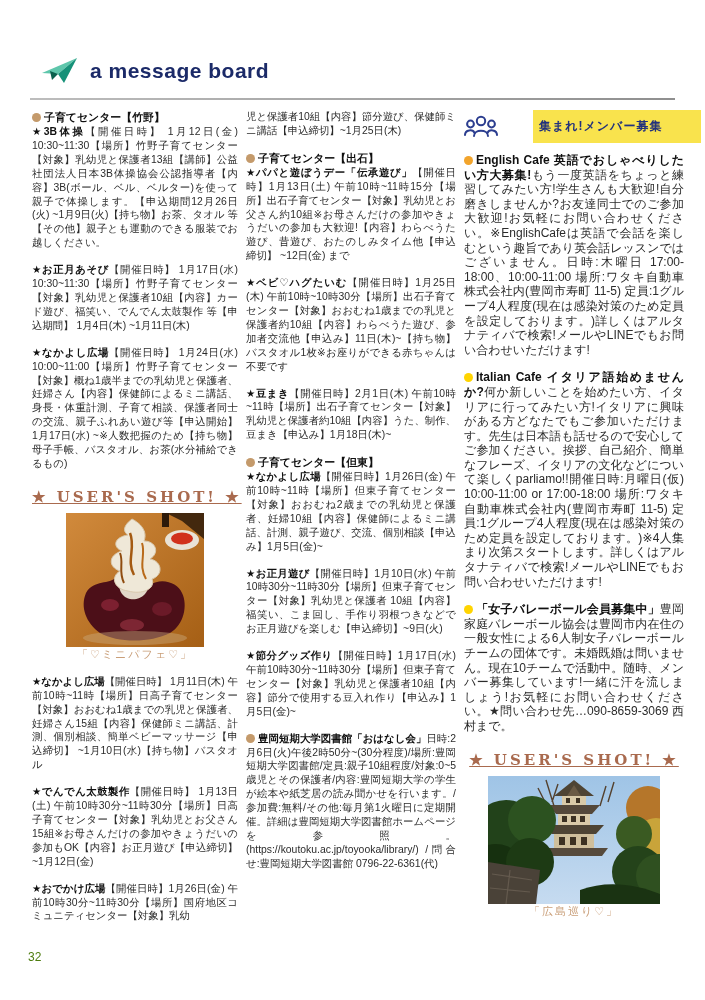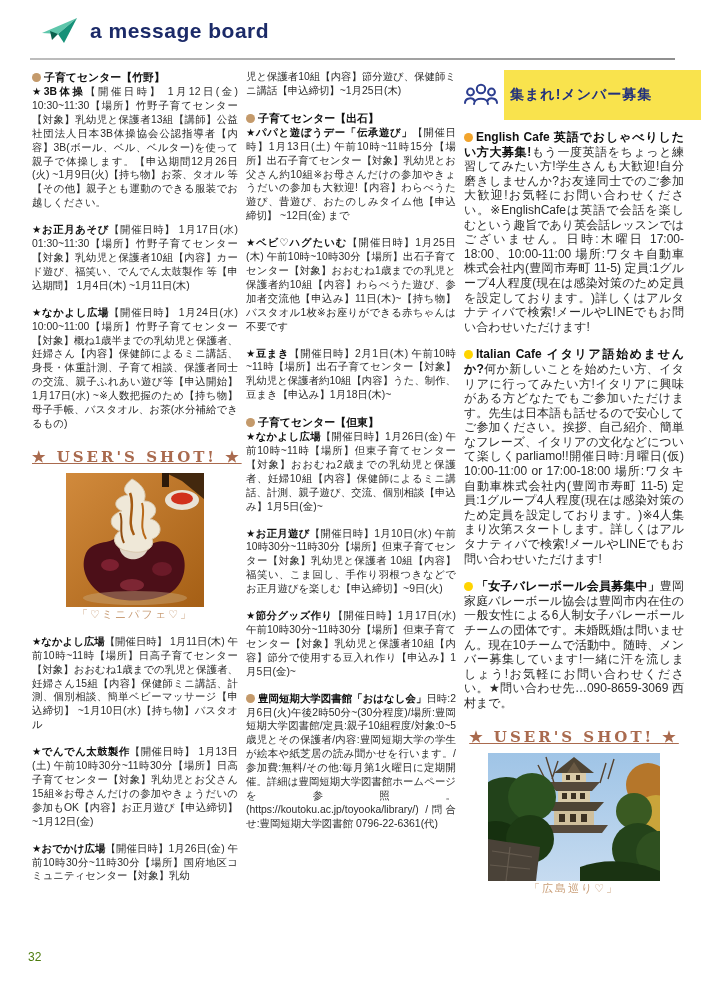--- a/index.html
+++ b/index.html
@@ -1,19 +1,19 @@
 <!DOCTYPE html>
 <html><head>
 <meta charset="utf-8">
 <style>
   html,body{margin:0;padding:0;background:#e8e8e8;}
   .page{width:705px;height:1000px;background:#ffffff;position:relative;overflow:hidden;
         font-family:"Liberation Sans","DejaVu Sans",sans-serif;color:#2b2b2b;margin:0 auto;}
   
-  .hdr{display:flex;align-items:center;gap:10px;padding:16px 0 0 40px;}
+  .hdr{display:flex;align-items:center;gap:10px;padding:16px 0 0 40px;margin-top:40px;}
   .hdr h1{margin:0;font-size:21px;font-weight:bold;color:#1b2a68;letter-spacing:.5px;}
   .rule{height:2px;background:linear-gradient(to right,#bdbdbd,#8f8f8f);margin:12px 30px 0 30px;}
   
   .cols{display:flex;gap:8px;padding:10px 17px 0 32px;align-items:flex-start;}
   .c1{width:206px;}.c2{width:210px;}.c3{width:220px;}
   .ev{margin:0 0 13px;font-size:10.4px;line-height:13.9px;text-align:justify;}
   .c3 .ev{font-size:12px;line-height:14.6px;}
   .ev b{color:#101010;}
   .sech{font-size:10.9px;font-weight:normal;color:#101010;line-height:14px;margin:0 0 1px;}
   .gap{margin-top:4px;}
@@ -22,22 +22,22 @@
   .bu-or{background:#f2a42c;}
   .bu-ye{background:#ffd400;}
   
   .shot{text-align:center;margin:17px 0 13px;}
   .shot-t{font-family:"DejaVu Serif","Liberation Serif",serif;font-weight:bold;font-size:15px;
           color:#a96a4e;letter-spacing:3px;margin-bottom:7px;white-space:nowrap;text-decoration:underline;}
   .shot svg{display:block;margin:0 auto;}
   .shot-c{font-size:11px;color:#c99e78;letter-spacing:2px;}
   
   .banner{display:flex;align-items:center;gap:6px;margin:0 -17px 10px 0;}
-  .banner-box{flex:1;background:#f9e34d;color:#22317d;font-weight:bold;font-size:14px;
-              padding:16px 6px;letter-spacing:1px;white-space:nowrap;}
+  .banner-box{flex:1;background:#f9e34d;color:#22317d;font-weight:bold;font-size:12px;
+              padding:8px 6px;letter-spacing:1px;white-space:nowrap;margin-left:29px;}
   .pageno{position:absolute;left:28px;bottom:36px;font-size:12px;color:#4d7c0f;}
 </style>
 </head>
 <body>
 
 <div class="page">
 
   <div class="hdr">
     <svg width="40" height="30" viewBox="0 0 40 30">
       <polygon points="2,17 37,2 18,18" fill="#5ec6ab"></polygon>
@@ -49,21 +49,21 @@
   <div class="rule"></div>
 
   <div class="cols">
 
     <div class="c1">
 
       <div class="sech">
         <span class="bu bu-tan"></span><b>子育てセンター【竹野】</b>
       </div>
       <p class="ev"><b>★3B体操</b><span>【開催日時】 1月12日(金) 10:30~11:30【場所】竹野子育てセンター【対象】乳幼児と保護者13組【講師】公益社団法人日本3B体操協会公認指導者【内容】3B(ボール、ベル、ベルター)を使って親子で体操します。【申込期間12月26日(火) ~1月9日(火)【持ち物】お茶、タオル 等【その他】親子とも運動のできる服装でお越しください。</span></p>
-      <p class="ev"><b>★お正月あそび</b><span>【開催日時】 1月17日(水) 01:30~11:30【場所】竹野子育てセンター【対象】乳幼児と保護者10組【内容】カード遊び、福笑い、でんでん太鼓製作 等【申込期間】 1月4日(木) ~1月11日(木)</span></p>
+      <p class="ev"><b>★お正月あそび</b><span>【開催日時】 1月17日(水) 10:30~11:30【場所】竹野子育てセンター【対象】乳幼児と保護者10組【内容】カード遊び、福笑い、でんでん太鼓製作 等【申込期間】 1月4日(木) ~1月11日(木)</span></p>
       <p class="ev"><b>★なかよし広場</b><span>【開催日時】 1月24日(水) 10:00~11:00【場所】竹野子育てセンター【対象】概ね1歳半までの乳幼児と保護者、妊婦さん【内容】保健師によるミニ講話、身長・体重計測、子育て相談、保護者同士の交流、親子ふれあい遊び等【申込開始】 1月17日(水) ~※人数把握のため【持ち物】母子手帳、バスタオル、お茶(水分補給できるもの)</span></p>
 
       <div class="shot">
         <div class="shot-t">★ USER'S SHOT! ★</div>
         <svg width="138" height="134" viewBox="0 0 138 134">
           <defs>
             <linearGradient id="tbl" x1="0" y1="0" x2="1" y2="1">
               <stop offset="0" stop-color="#d18a3c"></stop>
                 <stop offset="1" stop-color="#a55f15"></stop>
             </linearGradient>

